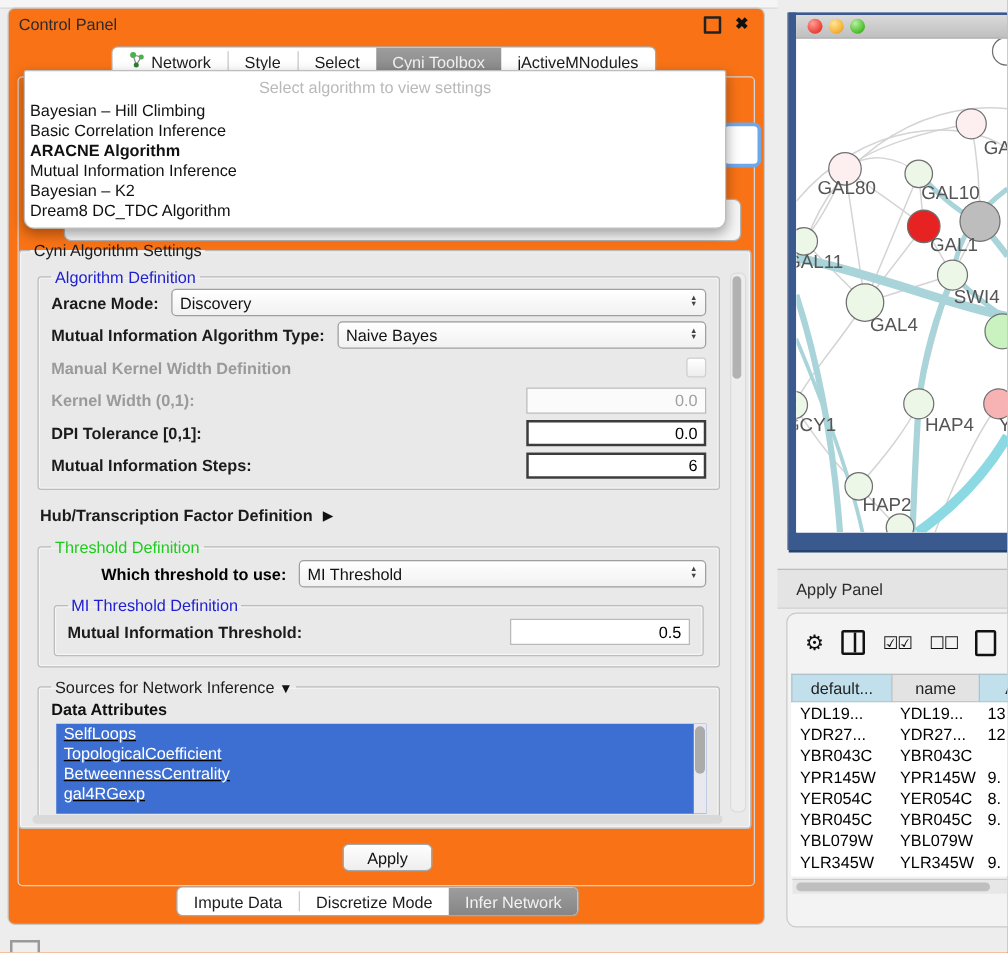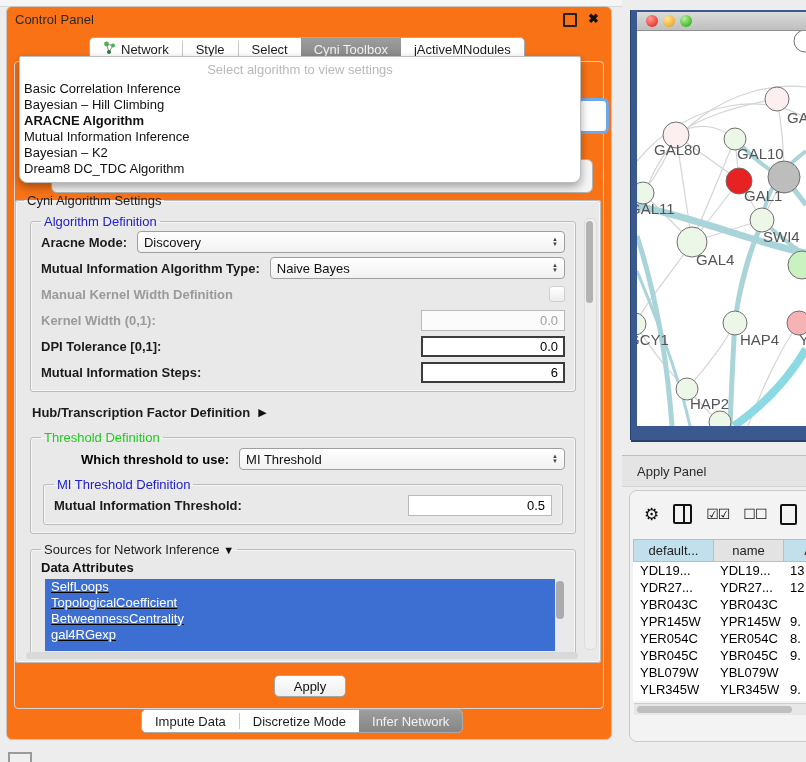--- a/index.html
+++ b/index.html
@@ -133,22 +133,22 @@
           <span>jActiveMNodules</span>
         </div>
       </div>
 
     <div class="focus-ring"></div>
     <div class="hidden-combo">galFiltered.sif default node</div>
 
     <div class="algo-dropdown">
       <div class="dd-header">Select algorithm to view settings</div>
       <div id="algo-list">
+          <div class="dd-item">Bayesian – Hill Climbing</div>
           <div class="dd-item">Basic Correlation Inference</div>
-          <div class="dd-item">Bayesian – Hill Climbing</div>
           <div class="dd-item bold">ARACNE Algorithm</div>
           <div class="dd-item">Mutual Information Inference</div>
           <div class="dd-item">Bayesian – K2</div>
           <div class="dd-item">Dream8 DC_TDC Algorithm</div>
         </div>
     </div>
 
     <fieldset class="settings">
       <legend>Cyni Algorithm Settings</legend>
       <div class="settings-inner">

